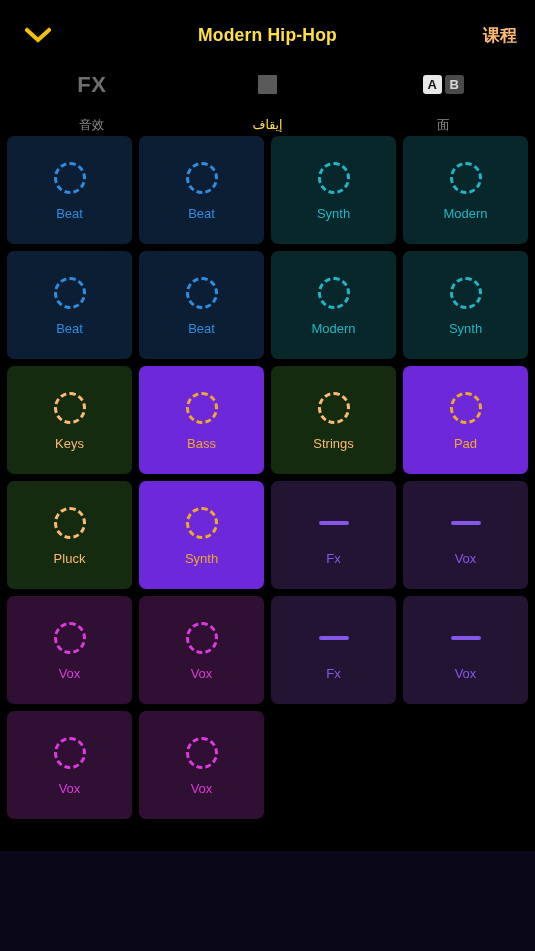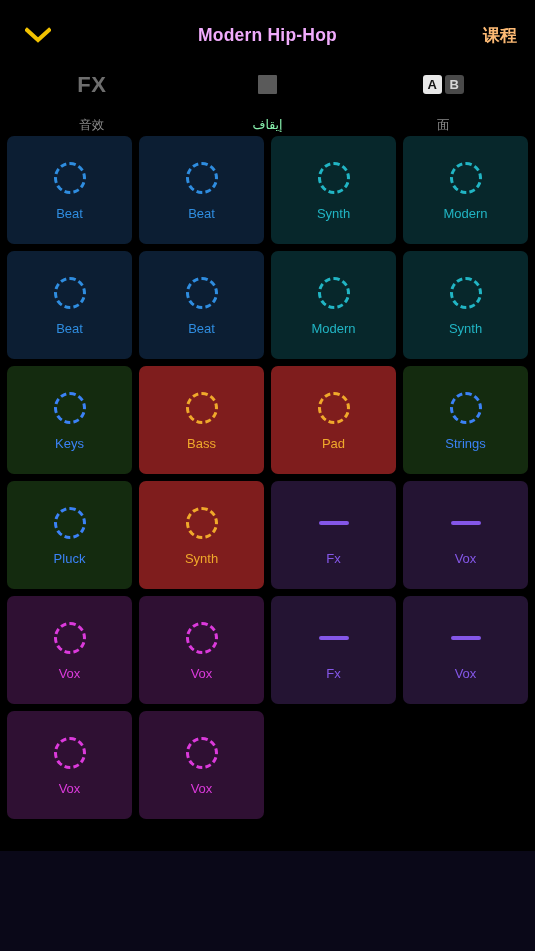--- a/index.html
+++ b/index.html
@@ -21,21 +21,21 @@
   }
   .nav-chevron {
     width:40px; height:40px;
     display:flex; align-items:center; justify-content:center;
     cursor:pointer;
   }
   .nav-title {
     position:absolute;
     left:0; right:0;
     text-align:center;
-    color:#f0abfc;
+    color:#fde047;
     font-size:17.5px;
     font-weight:bold;
     letter-spacing:0.2px;
     pointer-events:none;
   }
   .nav-right {
     margin-left:auto;
     color:#fdba74;
     font-size:17px;
     font-weight:bold;
@@ -63,21 +63,21 @@
     display:flex;
     align-items:center;
     justify-content:center;
   }
   .tool-label {
     font-size:12.5px;
     color:#8a8a8a;
     line-height:1;
     margin-top:16px;
   }
-  .tool-label.dim { color:#86efac; }
+  .tool-label.dim { color:#fde047; }
 
   .fx-text {
     font-size:22px;
     font-weight:bold;
     color:#6e6e6e;
     letter-spacing:0.5px;
     line-height:1;
   }
   .rec-ring {
     width:22px; height:22px;
@@ -139,22 +139,22 @@
     border-radius:3px;
     background:currentColor;
   }
 
   
   .t-blue    { background:#0c1e33; }
   .t-blue    .pad-icon, .t-blue .pad-label   { color:#2f8de0; }
   .t-teal    { background:#07272b; }
   .t-teal    .pad-icon, .t-teal .pad-label   { color:#21b5c4; }
   .t-green   { background:#142b0f; }
-  .t-green   .pad-icon, .t-green .pad-label  { color:#3b82f6; }
-  .t-orange  { background:#7f1d1d;justify-content:center; }
+  .t-green   .pad-icon, .t-green .pad-label  { color:#fdba74; }
+  .t-orange  { background:#6d28d9;justify-content:center; }
   .t-orange  .pad-icon, .t-orange .pad-label { color:#f0a92b; }
   .t-violet  { background:#241433; }
   .t-violet  .pad-icon, .t-violet .pad-label { color:#8457e8; }
   .t-magenta { background:#2f1033; }
   .t-magenta .pad-icon, .t-magenta .pad-label{ color:#dc3adc; }
 
   
   .bottom-panel {
     position:absolute;
     left:0; right:0;
@@ -261,36 +261,36 @@
           <div class="ring"></div>
         </div>
         <div class="pad-label">Keys</div>
       </div>
       <div class="pad t-orange">
         <div class="pad-icon">
           <div class="ring"></div>
         </div>
         <div class="pad-label">Bass</div>
       </div>
+      <div class="pad t-green">
+        <div class="pad-icon">
+          <div class="ring"></div>
+        </div>
+        <div class="pad-label">Strings</div>
+      </div>
       <div class="pad t-orange">
         <div class="pad-icon">
           <div class="ring"></div>
         </div>
         <div class="pad-label">Pad</div>
       </div>
       <div class="pad t-green">
         <div class="pad-icon">
           <div class="ring"></div>
         </div>
-        <div class="pad-label">Strings</div>
-      </div>
-      <div class="pad t-green">
-        <div class="pad-icon">
-          <div class="ring"></div>
-        </div>
         <div class="pad-label">Pluck</div>
       </div>
       <div class="pad t-orange">
         <div class="pad-icon">
           <div class="ring"></div>
         </div>
         <div class="pad-label">Synth</div>
       </div>
       <div class="pad t-violet">
         <div class="pad-icon">

